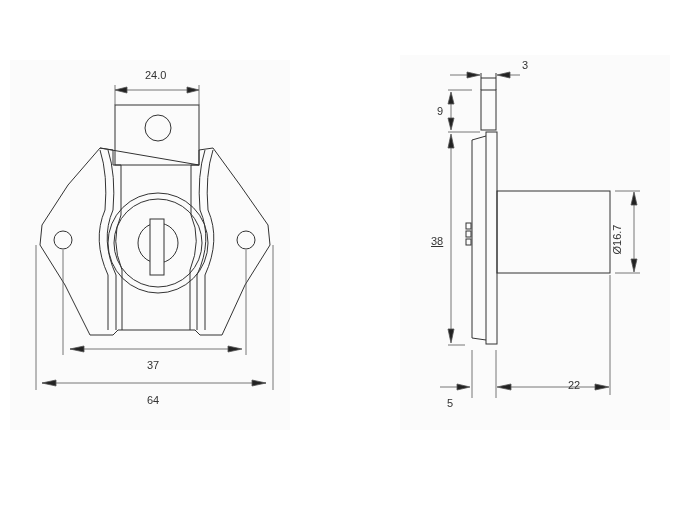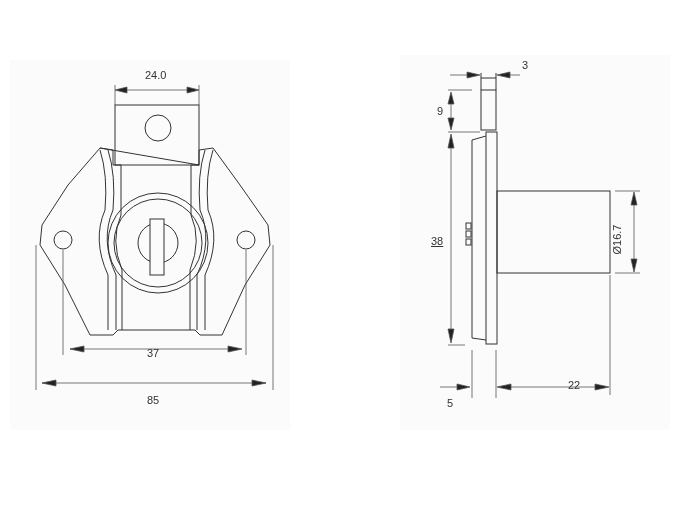--- a/index.html
+++ b/index.html
@@ -120,22 +120,22 @@
       <line x1="610" y1="275" x2="610" y2="395"></line>
       <line x1="440" y1="387" x2="467" y2="387"></line>
       <polygon points="470,387 457,384 457,390"></polygon>
       <line x1="501" y1="387" x2="605" y2="387"></line>
       <polygon points="497,387 511,384 511,390"></polygon>
       <polygon points="609,387 595,384 595,390"></polygon>
     </g>
   </svg>
 
   <span class="dim-label" style="left:145px;top:70px;">24.0</span>
-  <span class="dim-label" style="left:147px;top:348px;">37</span>
-  <span class="dim-label" style="left:147px;top:395px;">85</span>
+  <span class="dim-label" style="left:147px;top:360px;">37</span>
+  <span class="dim-label" style="left:147px;top:395px;">64</span>
 
   <span class="dim-label" style="left:522px;top:60px;">3</span>
   <span class="dim-label" style="left:437px;top:106px;">9</span>
   <span class="dim-label" style="left:431px;top:236px;text-decoration:underline;">38</span>
   <span class="dim-label rot" style="left:603px;top:234px;">Ø16.7</span>
   <span class="dim-label" style="left:447px;top:398px;">5</span>
   <span class="dim-label" style="left:544px;top:380px;margin-left:24px;">22</span>
 </div>
 
 </body></html>

